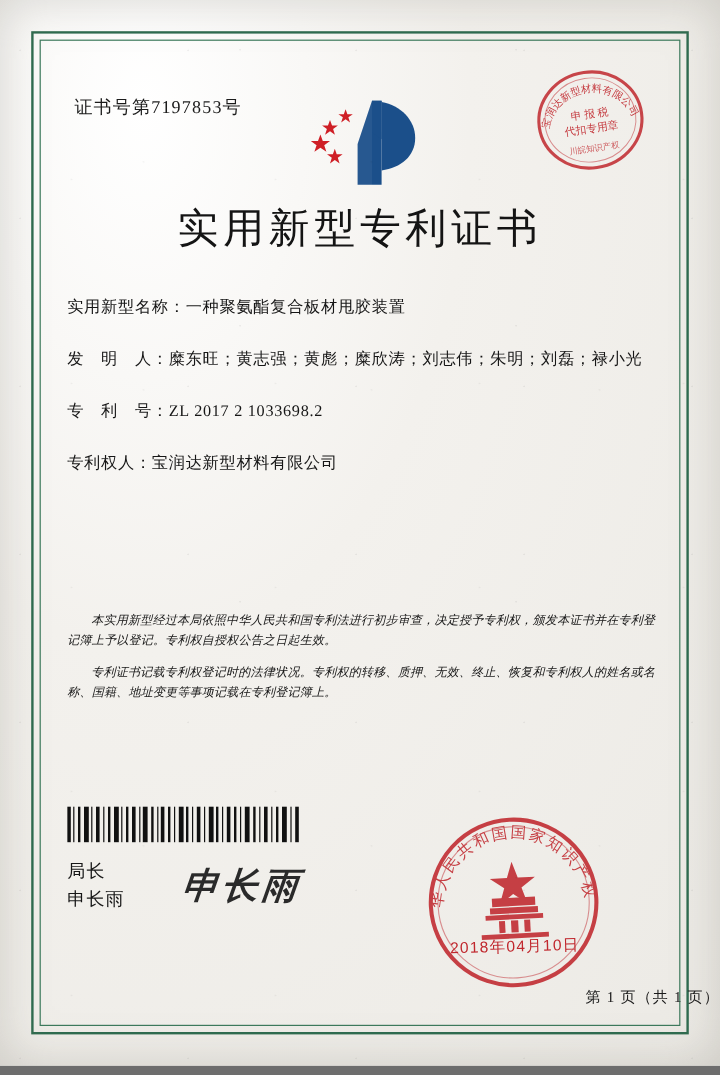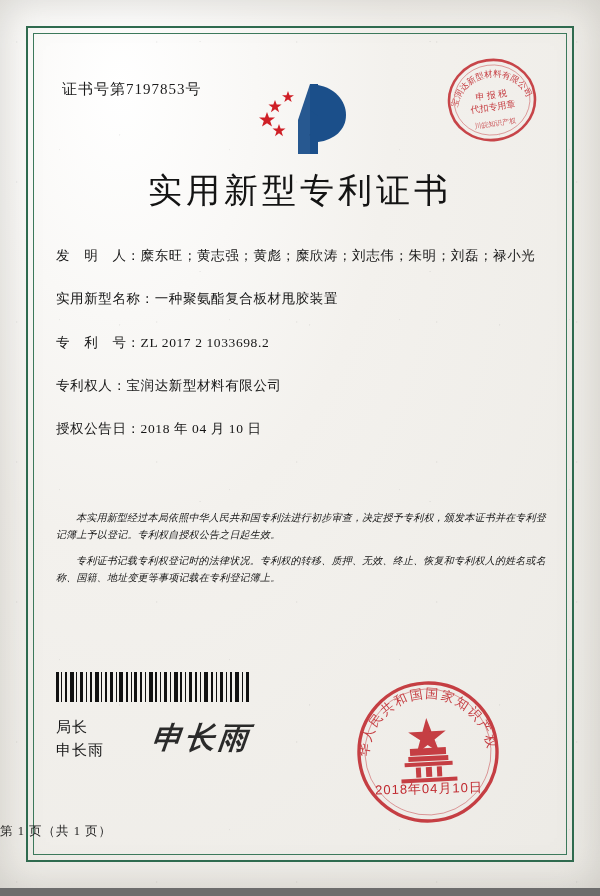--- a/index.html
+++ b/index.html
@@ -185,21 +185,21 @@
     letter-spacing: 1px;
     font-family: "Liberation Sans", sans-serif;
     transform: rotate(-1.5deg);
   }
 
   .page-no {
     position: absolute;
     left: 0;
     right: 0;
     bottom: 48px;
-    text-align: left;
+    text-align: right;
     font-size: 12.5px;
     color: #1a1a1a;
     letter-spacing: 1px;
   }
 
   
   .speckle {
     position: absolute;
     inset: 0;
     pointer-events: none;
@@ -252,33 +252,30 @@
         <text x="48" y="58" font-size="9" fill="#c0272d" text-anchor="middle" font-family="'Liberation Serif',serif" opacity="0.9">代扣专用章</text>
         <text x="48" y="74" font-size="7" fill="#c0272d" text-anchor="middle" font-family="'Liberation Serif',serif" opacity="0.75">川皖知识产权</text>
       </g>
     </svg>
   </div>
 
   <div class="title">实用新型专利证书</div>
 
   <div class="fields">
     <div class="field-row">
-      <span class="field-label">发　明　人：</span><span class="field-value">糜东旺；黄志强；黄彪；糜欣涛；刘志伟；朱明；刘磊；禄小光</span>
+      <span class="field-label">实用新型名称：</span><span class="field-value">一种聚氨酯复合板材甩胶装置</span>
     </div>
     <div class="field-row">
-      <span class="field-label">实用新型名称：</span><span class="field-value">一种聚氨酯复合板材甩胶装置</span>
+      <span class="field-label">发　明　人：</span><span class="field-value">糜东旺；黄志强；黄彪；糜欣涛；刘志伟；朱明；刘磊；禄小光</span>
     </div>
     <div class="field-row">
       <span class="field-label">专　利　号：</span><span class="field-value">ZL 2017 2 1033698.2</span>
     </div>
     <div class="field-row">
       <span class="field-label">专利权人：</span><span class="field-value">宝润达新型材料有限公司</span>
-    </div>
-    <div class="field-row">
-      <span class="field-label">授权公告日：</span><span class="field-value">2018 年 04 月 10 日</span>
     </div>
   </div>
 
   <div class="paras">
     <p class="para">本实用新型经过本局依照中华人民共和国专利法进行初步审查，决定授予专利权，颁发本证书并在专利登记簿上予以登记。专利权自授权公告之日起生效。</p>
     <p class="para">专利证书记载专利权登记时的法律状况。专利权的转移、质押、无效、终止、恢复和专利权人的姓名或名称、国籍、地址变更等事项记载在专利登记簿上。</p>
   </div>
 
   <div class="barcode">
     <svg width="196" height="30" viewBox="0 0 196 30" xmlns="http://www.w3.org/2000/svg">

